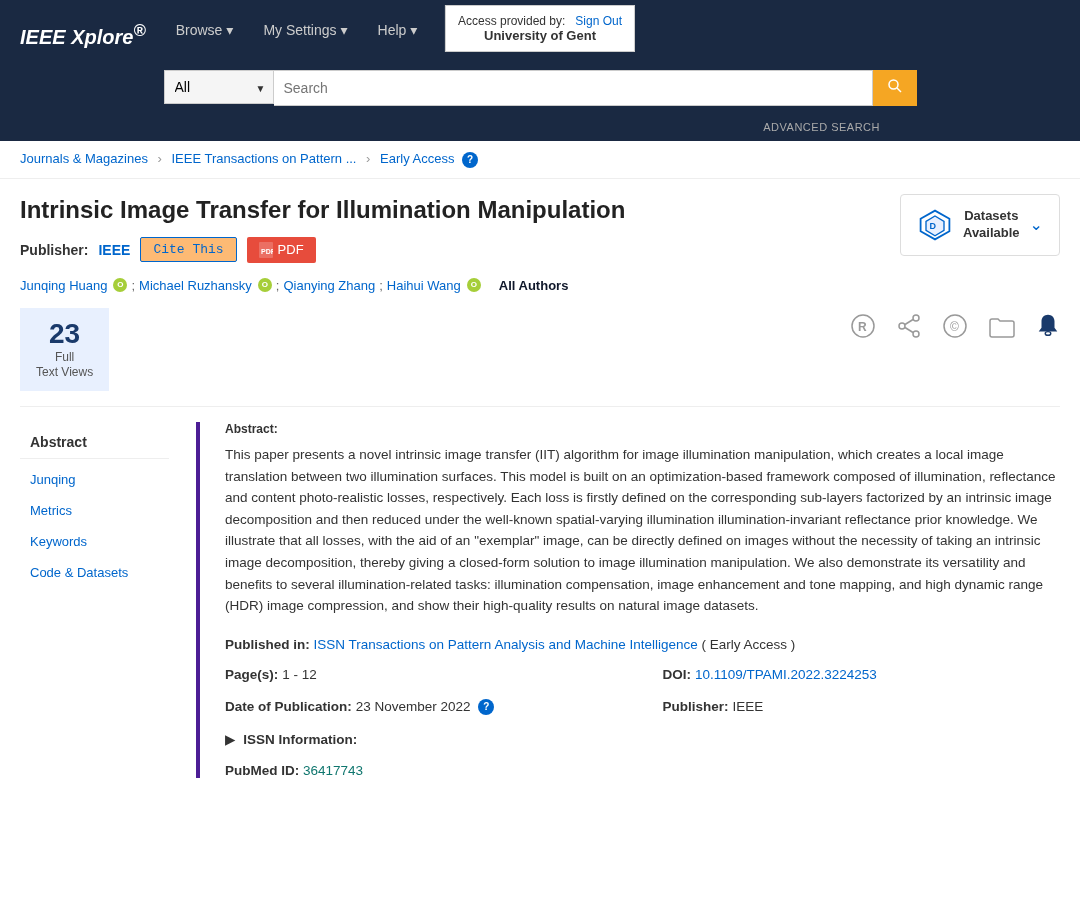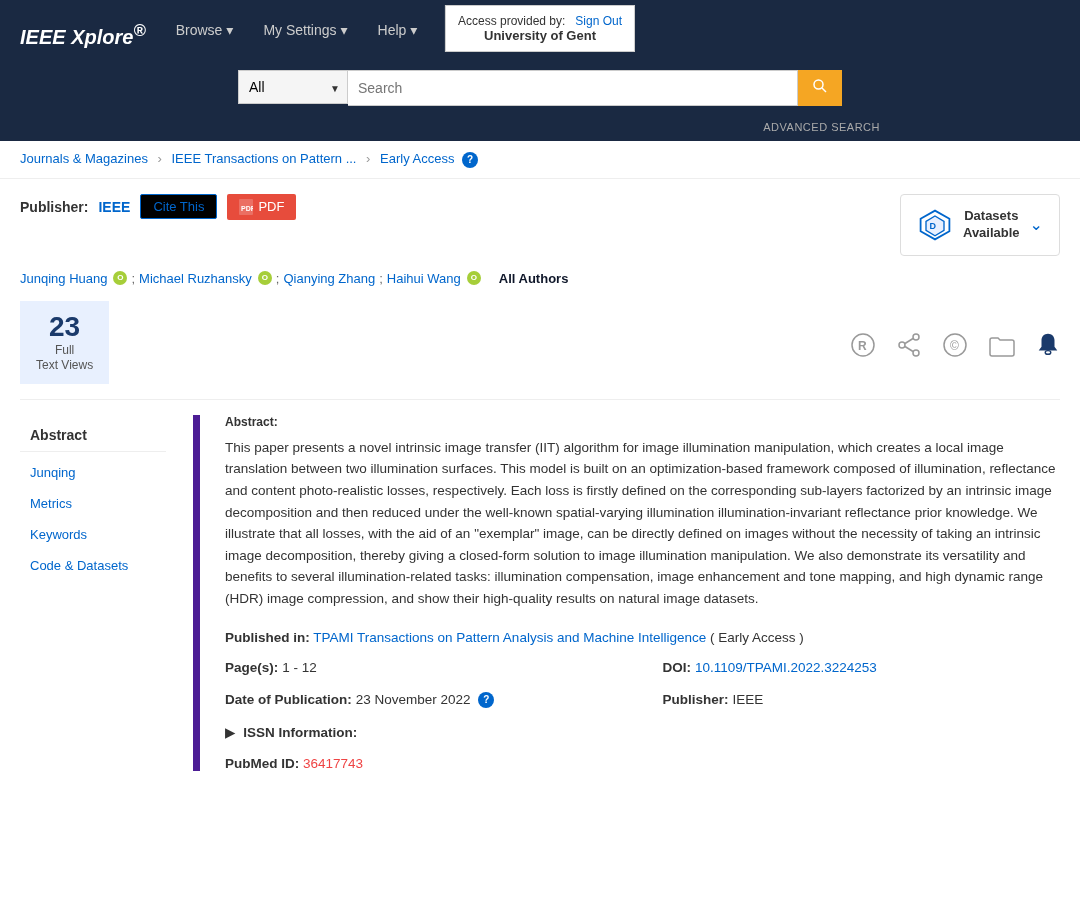--- a/index.html
+++ b/index.html
@@ -43,21 +43,21 @@
 
     
     .search-bar-area {
       background: #1a2942;
       padding: 10px 20px 15px;
       display: flex;
       justify-content: center;
     }
     .search-container {
       display: flex;
-      width: 604px;
+      width: 753px;
       position: relative;
     }
     .search-select {
       background: #f5f5f5;
       border: 1px solid #ccc;
       padding: 8px 30px 8px 10px;
       font-size: 14px;
       appearance: none;
       cursor: pointer;
       min-width: 110px;
@@ -139,25 +139,26 @@
       display: flex;
       align-items: center;
       gap: 10px;
       margin-bottom: 0;
     }
     .publisher-label { font-weight: bold; color: #333; font-size: 14px; }
     .publisher-name { color: #0066cc; font-weight: bold; font-size: 14px; }
     .cite-btn {
       border: 1px solid #0066cc;
       color: #0066cc;
-      background: #000000;
+      background: #fdba74;
       padding: 4px 12px;
       font-size: 13px;
       cursor: pointer;
       border-radius: 2px;
+      font-family: Liberation Mono, monospace;
     }
     .pdf-btn {
       background: #e74c3c;
       color: #fff;
       border: none;
       padding: 5px 12px;
       font-size: 13px;
       cursor: pointer;
       border-radius: 2px;
       display: flex;
@@ -208,21 +209,21 @@
       line-height: 14px;
       margin-left: 2px;
       vertical-align: middle;
     }
     .author-sep { color: #666; }
     .all-authors { color: #0f172a; font-weight: bold; cursor: pointer; margin-left: 14px; }
 
     
     .stats-actions-row {
       display: flex;
-      align-items: center;
+      align-items: flex-start;
       justify-content: space-between;
       margin-bottom: 15px;
       border-bottom: 1px solid #eee;
       padding-bottom: 15px;
     }
     .stats-box {
       background: #e8f0fe;
       padding: 10px 16px;
       text-align: center;
       min-width: 80px;
@@ -250,21 +251,21 @@
     
     .body-layout {
       display: flex;
       gap: 0;
     }
 
     
     .sidebar {
       min-width: 180px;
       max-width: 180px;
-      border-right: 7px solid #4c1d95;
+      border-right: 4px solid #4c1d95;
       padding-right: 27px;
     }
     .sidebar-section-title {
       font-size: 14px;
       font-weight: bold;
       color: #333;
       padding: 12px 10px 8px;
       border-bottom: 1px solid #eee;
       margin-bottom: 5px;
     }
@@ -390,20 +391,21 @@
   <a>IEEE Transactions on Pattern ...</a>
   <span class="sep">›</span>
   <a>Early Access</a>
   <span class="help-icon">?</span>
 </div>
 
 <div class="main-content">
 
   <div class="title-section">
     <div class="title-left">
+      <h1 class="page-title">Intrinsic Image Transfer for Illumination Manipulation</h1>
       <div class="publisher-row">
         <span class="publisher-label">Publisher:</span>
         <span class="publisher-name">IEEE</span>
         <button class="cite-btn">Cite This</button>
         <button class="pdf-btn">
           <svg width="14" height="16" viewBox="0 0 14 16" fill="white">
             <rect x="0" y="0" width="14" height="16" rx="1" fill="rgba(255,255,255,0.2)"></rect>
             <text x="2" y="12" fill="white" font-size="7" font-weight="bold">PDF</text>
           </svg>
           <span>PDF</span>
@@ -487,21 +489,21 @@
       <a class="sidebar-link">Code &amp; Datasets</a>
     </div>
 
     <div class="article-body">
       <p class="abstract-title">Abstract:</p>
       <p class="abstract-text">This paper presents a novel intrinsic image transfer (IIT) algorithm for image illumination manipulation, which creates a local image translation between two illumination surfaces. This model is built on an optimization-based framework composed of illumination, reflectance and content photo-realistic losses, respectively. Each loss is firstly defined on the corresponding sub-layers factorized by an intrinsic image decomposition and then reduced under the well-known spatial-varying illumination illumination-invariant reflectance prior knowledge. We illustrate that all losses, with the aid of an "exemplar" image, can be directly defined on images without the necessity of taking an intrinsic image decomposition, thereby giving a closed-form solution to image illumination manipulation. We also demonstrate its versatility and benefits to several illumination-related tasks: illumination compensation, image enhancement and tone mapping, and high dynamic range (HDR) image compression, and show their high-quality results on natural image datasets.</p>
 
       <div class="meta-section">
         <div style="margin-bottom:14px; font-size:13.5px;">
           <span class="meta-label">Published in:</span>
-          <a style="color:#0066cc; text-decoration:none;">TPAMI Transactions on Pattern Analysis and Machine Intelligence</a>
+          <a style="color:#0066cc; text-decoration:none;">ISSN Transactions on Pattern Analysis and Machine Intelligence</a>
           <span style="color:#333;"> ( Early Access )</span>
         </div>
 
         <div class="meta-row">
           <div class="meta-item">
             <span class="meta-label">Page(s):</span>
             <span class="meta-value"> 1 - 12</span>
           </div>
           <div class="meta-item">
             <span class="meta-label">DOI:</span>
@@ -521,18 +523,18 @@
           </div>
         </div>
 
         <div class="issn-row">
           <span class="toggle-arrow">▶</span>
           <span class="issn-label">ISSN Information:</span>
         </div>
 
         <div class="pubmed-row">
           <span class="pubmed-label">PubMed ID:</span>
-          <a style="color:#ef4444; text-decoration:none;">36417743</a>
+          <a style="color:#0f766e; text-decoration:none;">36417743</a>
         </div>
       </div>
     </div>
   </div>
 </div>
 
 </body></html>

